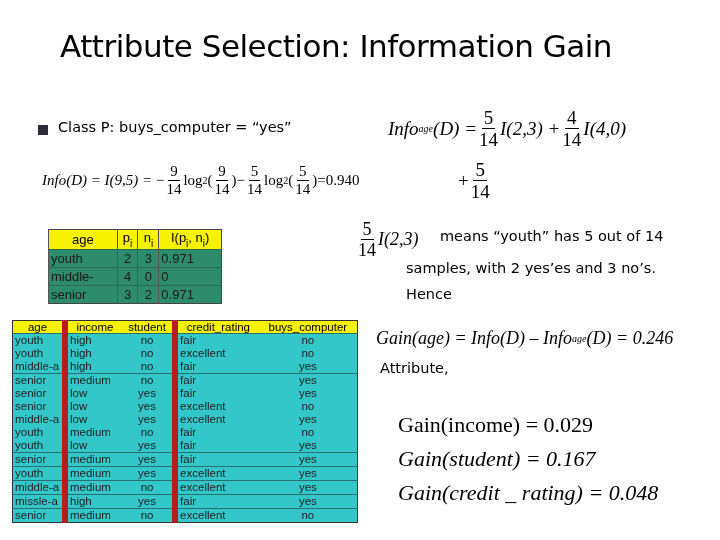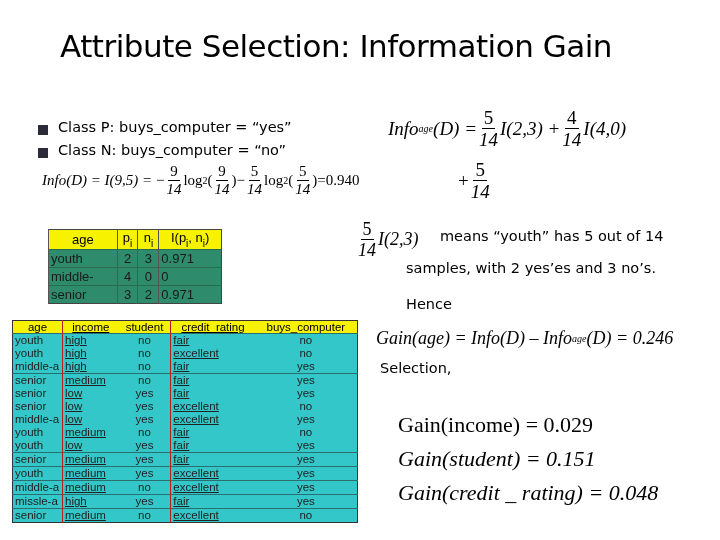--- a/index.html
+++ b/index.html
@@ -5,48 +5,44 @@
   html, body { margin:0; padding:0; }
   body { width:720px; height:540px; background:#ffffff; position:relative; overflow:hidden; font-family:"Liberation Sans", sans-serif; color:#000; }
   .title { position:absolute; left:0; top:28px; width:672px; text-align:center; font-family:"DejaVu Sans", sans-serif; font-size:31px; letter-spacing:-0.5px; }
   .bullets { position:absolute; left:38px; top:112px; font-family:"DejaVu Sans", sans-serif; font-size:14.5px; }
   .bullet { display:flex; align-items:flex-end; height:23px; }
   .bullet .sq { width:10px; height:10px; background:#2b2b3a; margin-right:10px; }
   .m { position:absolute; font-family:"Liberation Serif", serif; font-size:16px; white-space:nowrap; display:flex; align-items:center; }
   .m i { font-style:italic; }
   .frac { display:inline-flex; flex-direction:column; align-items:center; margin:0 2px; font-style:normal; line-height:1; }
   .frac .num { border-bottom:1px solid #000; padding:0 2px 1px; }
-  .frac .den { padding-top:1px;font-style:italic; }
+  .frac .den { padding-top:1px; }
   .sub { font-size:10px; vertical-align:-5px; }
   .note { position:absolute; font-family:"DejaVu Sans", sans-serif; font-size:14.5px; line-height:26px; }
   table { border-collapse:collapse; position:absolute; font-family:"Liberation Sans", sans-serif; }
   .t1 { left:48px; top:229px; width:174px; font-size:13px; background:#2e8b6b; border:1px solid #444; }
   .t1 th { background:#f7f200; font-weight:normal; height:18px; border-left:1px solid #555; padding:0 2px; }
   .t1 td { height:17px; border-left:1px solid #555; border-top:1px solid #2a6b50; padding:0 2px; color:#1a1a1a; }
   .t1 td.c, .t1 th.c { text-align:center; }
   .t2 { left:12px; top:320px; width:346px; font-size:11.5px; background:#33c7c9; border:1px solid #333; }
   .t2 th { background:#f7f200; font-weight:normal; height:12px; padding:0 2px; line-height:12px; }
   .t2 td { height:13px; padding:0 2px; line-height:13px; color:#222; }
   .t2 tr.sep td { border-top:1px solid #2a6f70; }
-  .t2 .bl { border-left:1px solid #b91c1c;text-decoration:underline; }
+  .t2 .bl { border-left:6px solid #b91c1c; }
   .t2 .c { text-align:center; }
 </style>
 </head>
 <body>
 
 <div class="title">Attribute Selection: Information Gain</div>
 
 <div class="bullets">
   <div class="bullet">
       <span class="sq"></span>
       <span>Class P: buys_computer = “yes”</span>
-    </div>
-  <div class="bullet">
-      <span class="sq"></span>
-      <span>Class N: buys_computer = “no”</span>
     </div>
 </div>
 
 <div class="m" style="left:8px; top:164px; font-size:15px;margin-left:34px;">
   <i>Info(D) = I(9,5) = </i>&nbsp;−
   <span class="frac">
       <span class="num">9</span>
       <span class="den">14</span>
     </span>
   <span>log</span><span class="sub">2</span>(
@@ -121,31 +117,31 @@
 
 <div class="m" style="left:356px; top:220px; font-size:18px;">
   <span class="frac">
       <span class="num">5</span>
       <span class="den">14</span>
     </span>
   <i>I(2,3)</i>
 </div>
 <div class="note" style="left:440px; top:223px;">means “youth” has 5 out of 14</div>
 <div class="note" style="left:406px; top:255px;">samples, with 2 yes’es  and 3 no’s.</div>
-<div class="note" style="left:406px; top:291px;text-align:right;">Hence</div>
+<div class="note" style="left:406px; top:281px;text-align:right;">Hence</div>
 
 <div class="m" style="left:376px; top:328px; font-size:18px;">
   <i>Gain(age) = Info(D) – Info</i>
     <i class="sub">age</i>
     <i>(D) = 0.246</i>
 </div>
-<div class="note" style="left:380px; top:355px;">Selection,</div>
+<div class="note" style="left:380px; top:355px;">Attribute,</div>
 
 <div class="m" style="left:398px; top:412px; font-size:22px; ">Gain(income) = 0.029</div>
-<div class="m" style="left:398px; top:446px; font-size:22px; font-style:italic;">Gain(student) = 0.151</div>
+<div class="m" style="left:398px; top:446px; font-size:22px; font-style:italic;">Gain(student) = 0.167</div>
 <div class="m" style="left:398px; top:480px; font-size:22px; font-style:italic;">Gain(credit _ rating) = 0.048</div>
 
 <table class="t2">
   <tbody>
       <tr>
     <th class="c" style="width:45px;">age</th>
     <th class="c bl">income</th>
     <th class="c">student</th>
     <th class="c bl">credit_rating</th>
     <th class="c">buys_computer</th>

